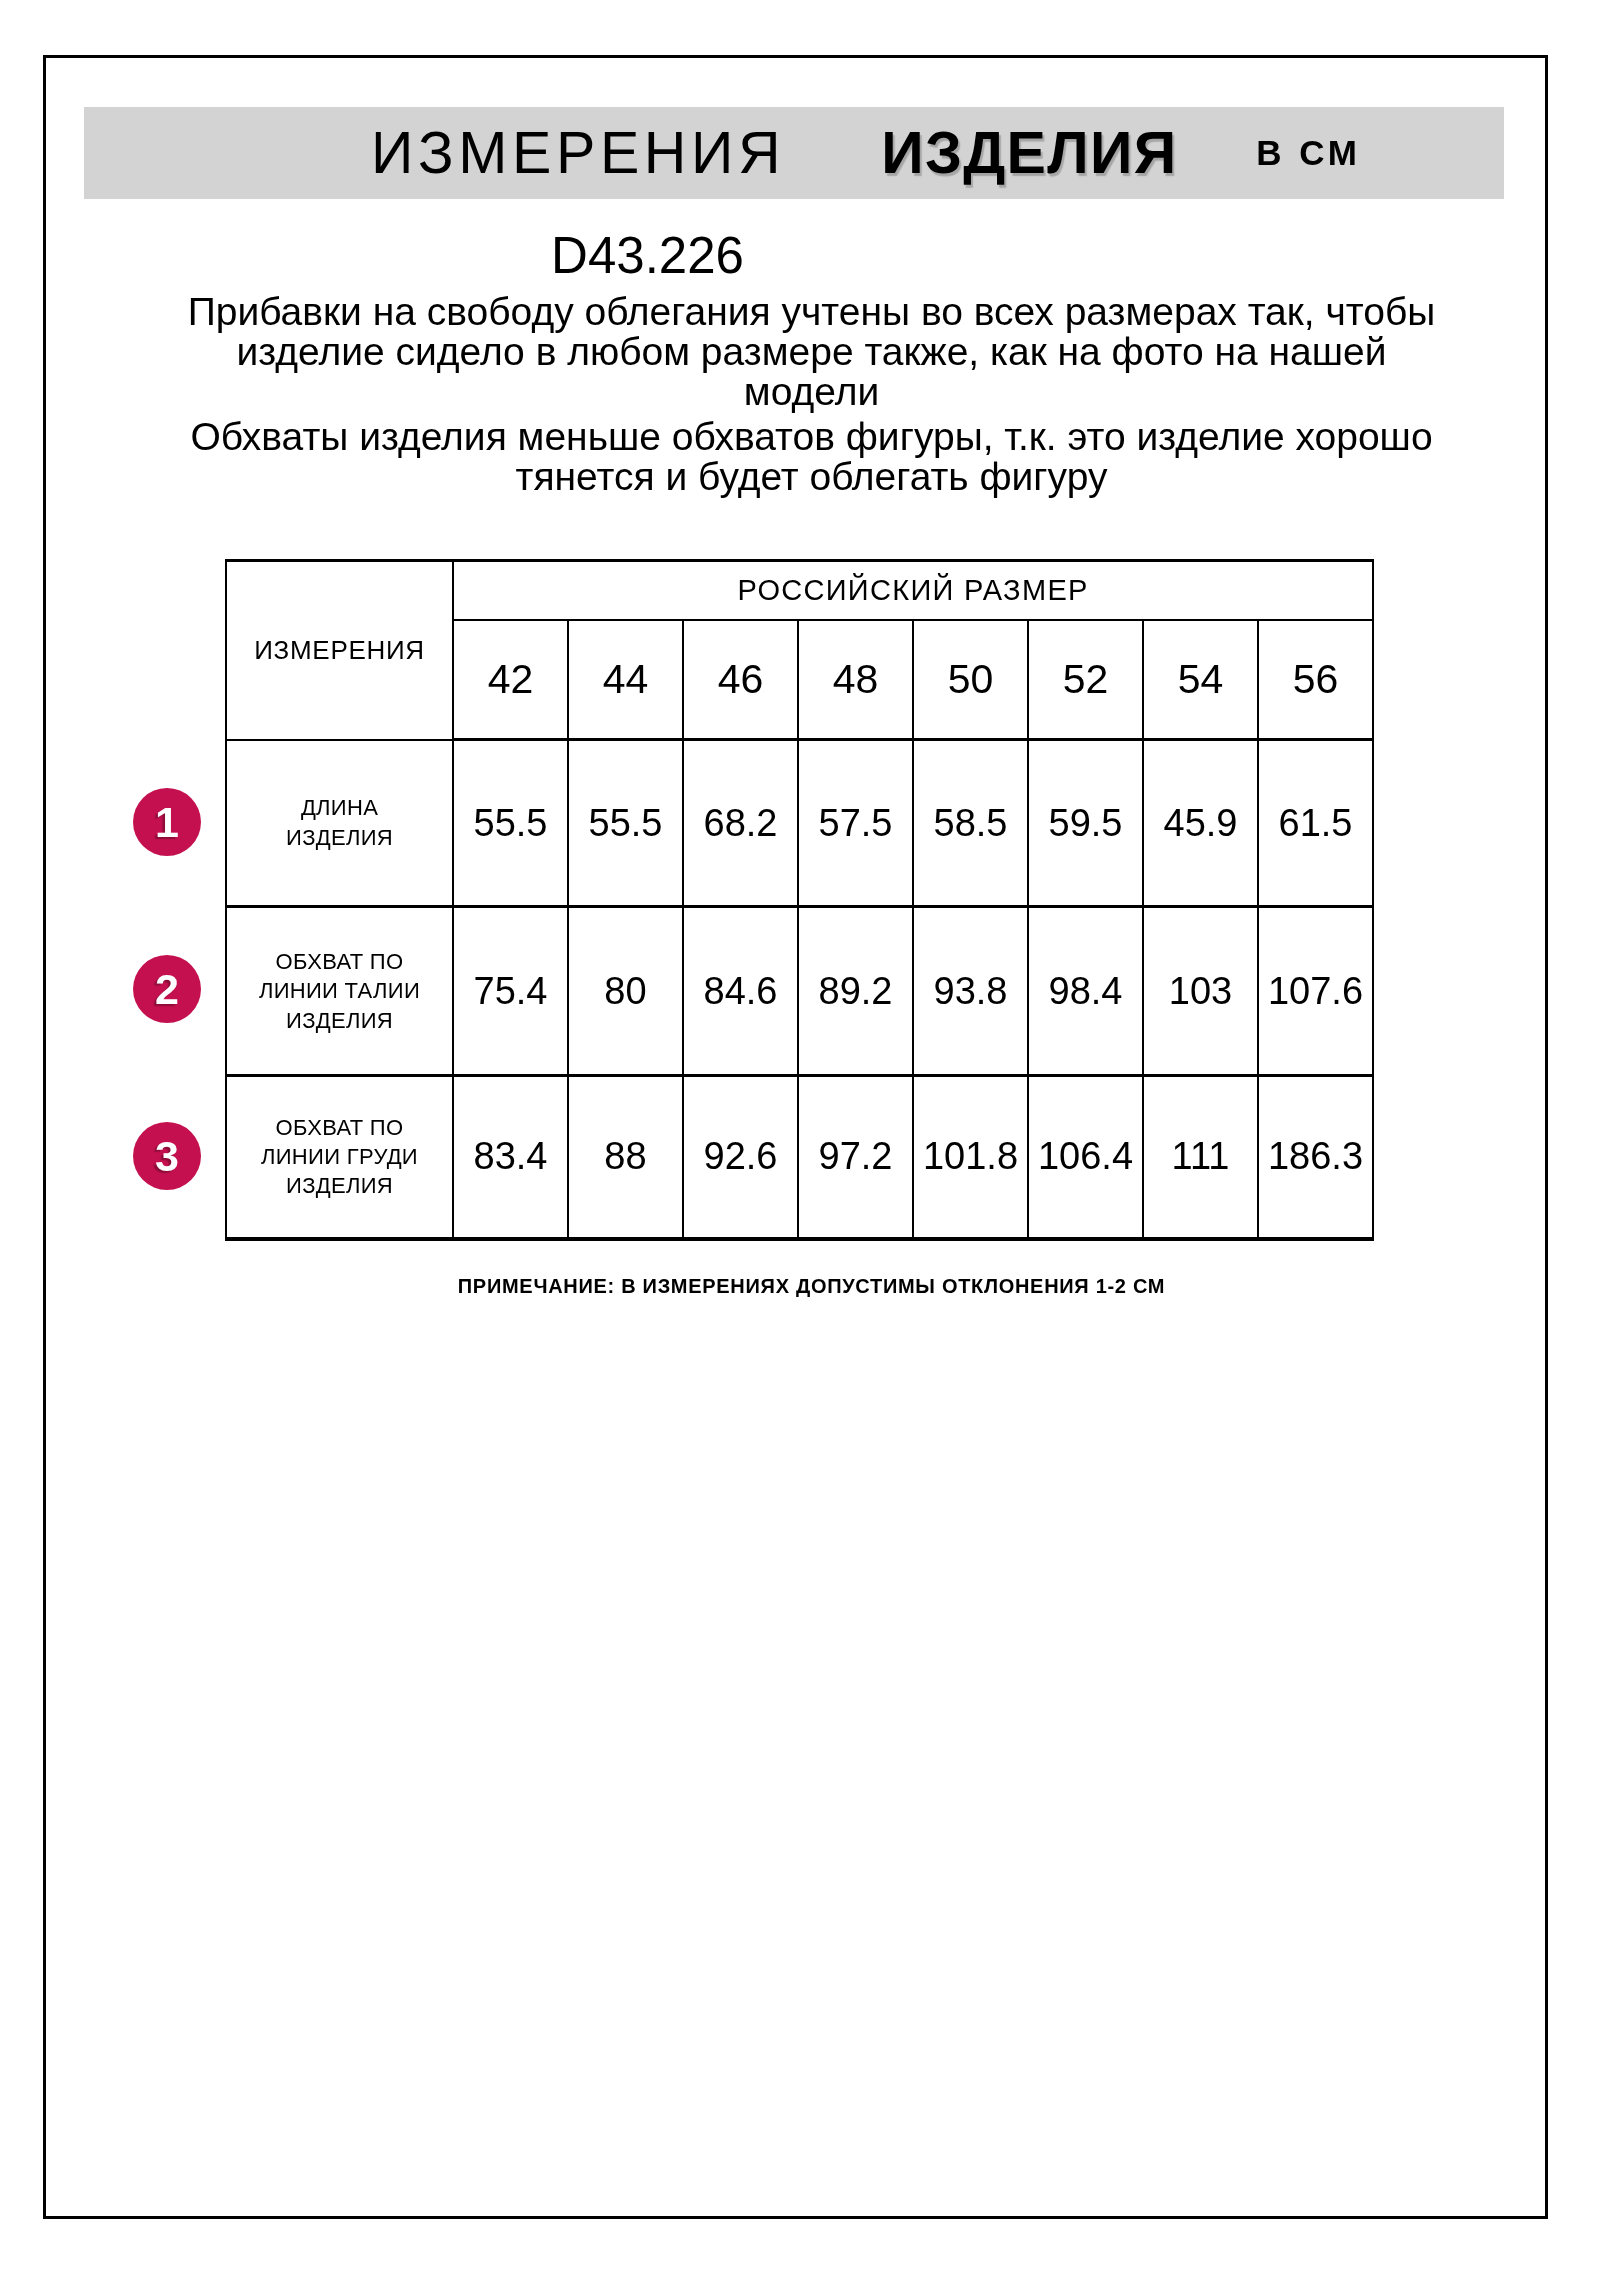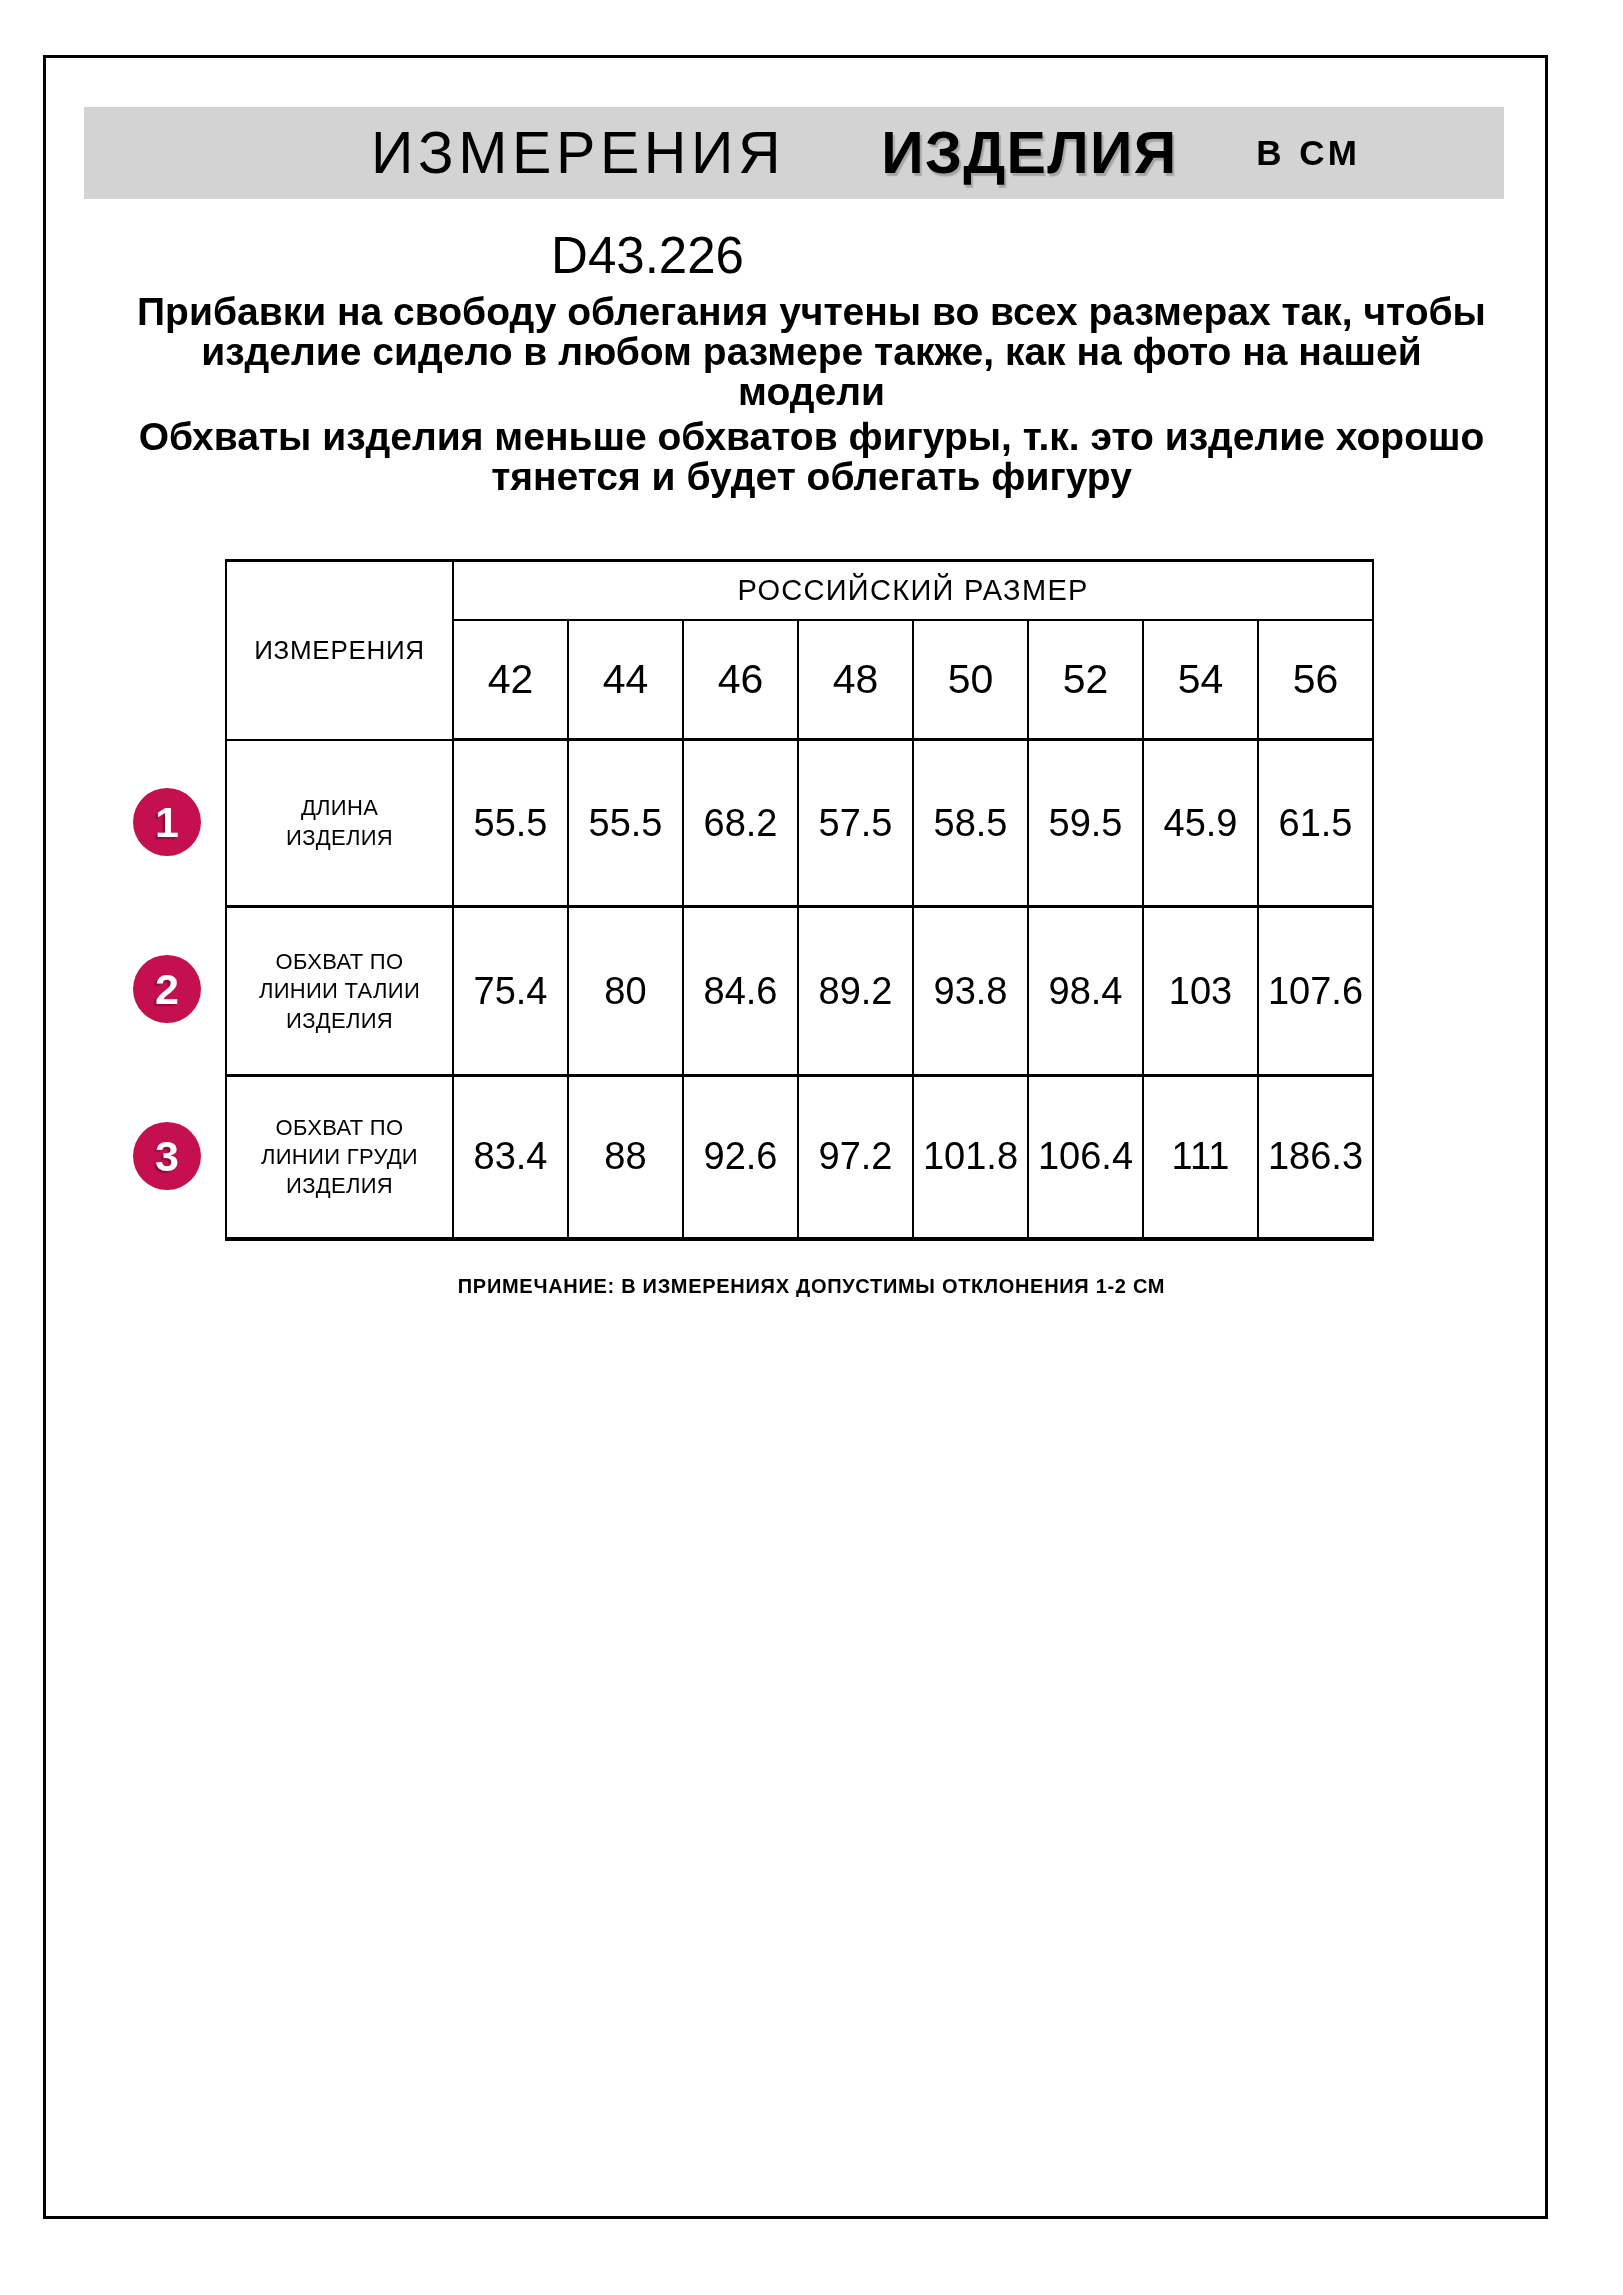--- a/index.html
+++ b/index.html
@@ -34,21 +34,21 @@
 
   .product-code{
     left:0;top:230px;width:1295px;
     text-align:center;
     font-size:51px;line-height:52px;font-weight:400;
   }
 
   .para{
     left:0;width:1623px;
     text-align:center;
-    font-size:39px;line-height:40px;font-weight:700;
+    font-size:39px;line-height:40px;font-weight:400;
   }
   .para-intro{top:292px;}
   .para-stretch{top:417px;}
 
   
   table.size-table{
     position:absolute;left:225px;top:559px;
     width:1143px;
     border-collapse:collapse;
     table-layout:fixed;

